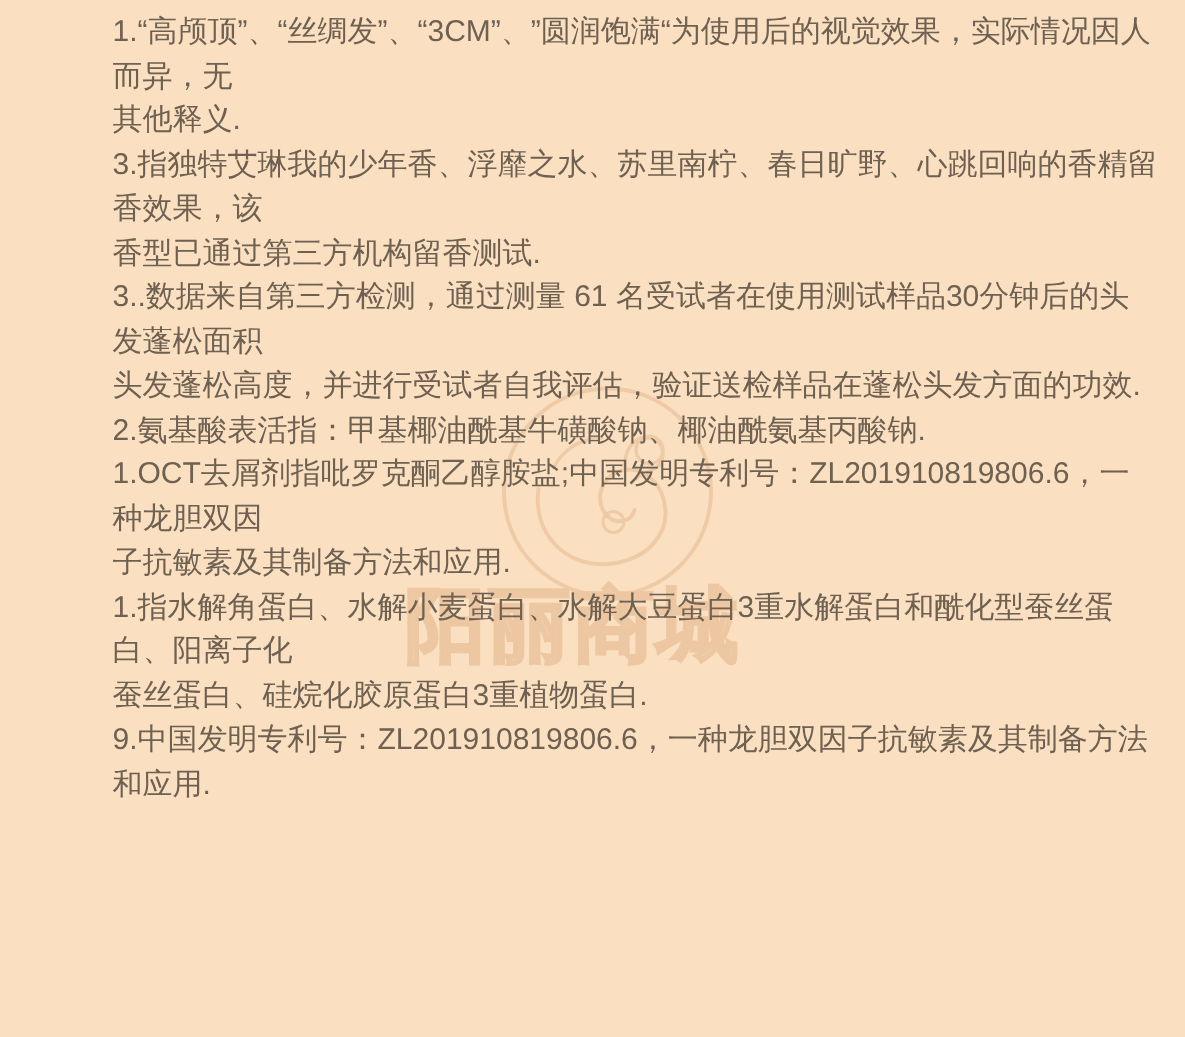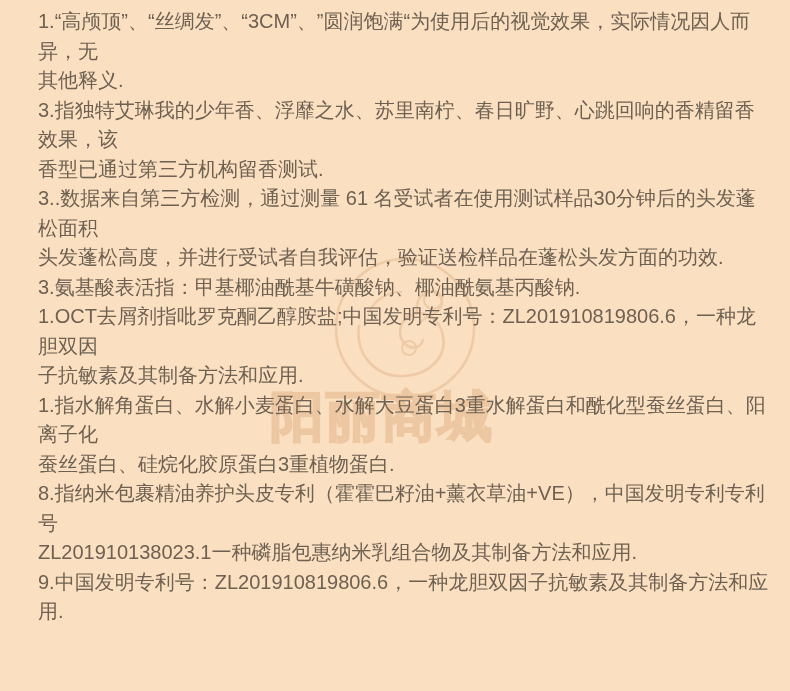--- a/index.html
+++ b/index.html
@@ -57,20 +57,21 @@
     left: 0; top: 0;
     width: 790px;
     padding: 7px 18px 0 38px;
     color: var(--fg);
     font-size: 20px;
     line-height: 29.5px;
   }
   .footnotes p {
     white-space: pre-line;
     word-break: break-all;
+    margin-left: 37px;
   }
 </style>
 </head>
 <body>
 
 <div class="page">
 
   <div class="watermark">
     <svg class="wm-emblem" viewBox="0 0 160 160" xmlns="http://www.w3.org/2000/svg">
       <circle cx="80" cy="80" r="69" stroke-width="2.6"></circle>
@@ -88,24 +89,22 @@
     <div class="wm-text">阳丽商城</div>
   </div>
 
   <div class="footnotes">
     <p>1.“高颅顶”、“丝绸发”、“3CM”、”圆润饱满“为使用后的视觉效果，实际情况因人而异，无
 其他释义.</p>
     <p>3.指独特艾琳我的少年香、浮靡之水、苏里南柠、春日旷野、心跳回响的香精留香效果，该
 香型已通过第三方机构留香测试.</p>
     <p>3..数据来自第三方检测，通过测量 61 名受试者在使用测试样品30分钟后的头发蓬松面积
 头发蓬松高度，并进行受试者自我评估，验证送检样品在蓬松头发方面的功效.</p>
-    <p>3.氨基酸表活指：甲基椰油酰基牛磺酸钠、椰油酰氨基丙酸钠.</p>
+    <p>2.氨基酸表活指：甲基椰油酰基牛磺酸钠、椰油酰氨基丙酸钠.</p>
     <p>1.OCT去屑剂指吡罗克酮乙醇胺盐;中国发明专利号：ZL201910819806.6，一种龙胆双因
 子抗敏素及其制备方法和应用.</p>
     <p>1.指水解角蛋白、水解小麦蛋白、水解大豆蛋白3重水解蛋白和酰化型蚕丝蛋白、阳离子化
 蚕丝蛋白、硅烷化胶原蛋白3重植物蛋白.</p>
-    <p>8.指纳米包裹精油养护头皮专利（霍霍巴籽油+薰衣草油+VE），中国发明专利专利号
-ZL201910138023.1一种磷脂包惠纳米乳组合物及其制备方法和应用.</p>
     <p>9.中国发明专利号：ZL201910819806.6，一种龙胆双因子抗敏素及其制备方法和应用.</p>
 
   </div>
 
 </div>
 
 </body></html>

